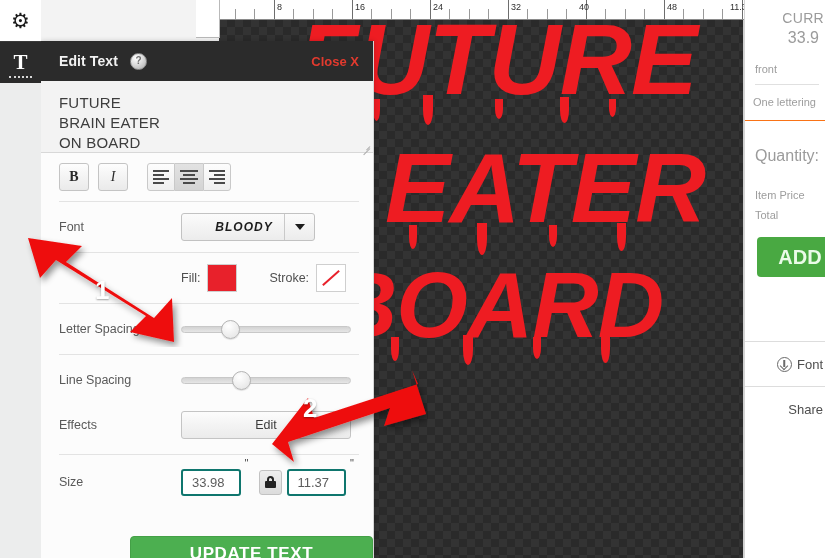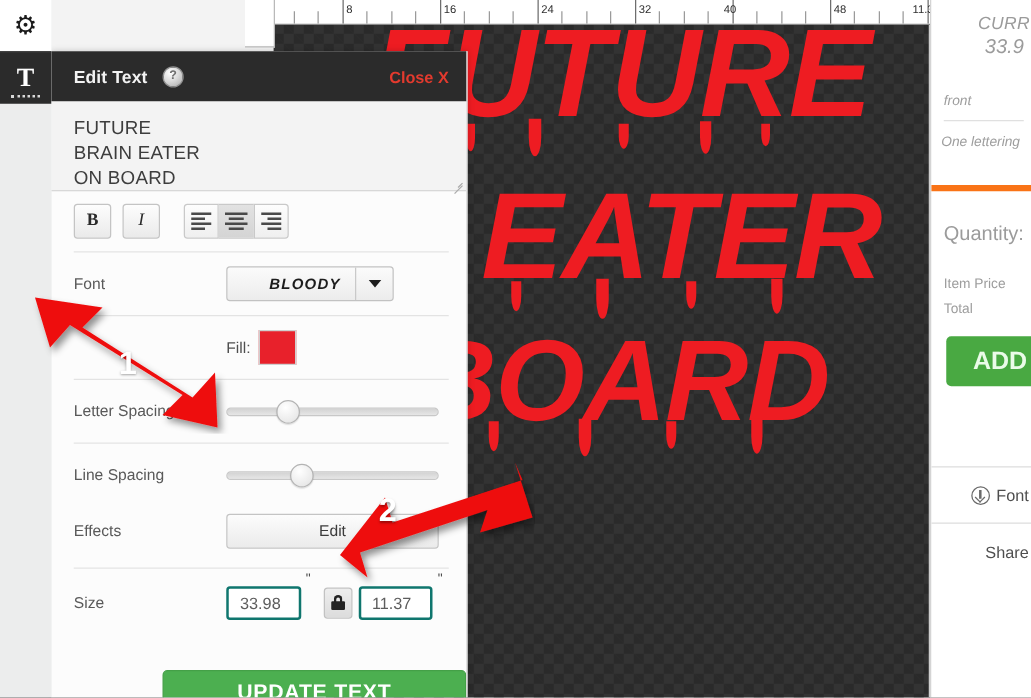--- a/index.html
+++ b/index.html
@@ -131,24 +131,24 @@
   .lock-ico .body{position:absolute;bottom:0;width:11px;height:7px;background:#232323;border-radius:1px;}
   .lock-ico .shackle{position:absolute;top:0;left:2px;width:7px;height:6px;border:2px solid #232323;border-bottom:none;border-radius:4px 4px 0 0;box-sizing:border-box;}
 
   .update-btn{position:absolute;left:89px;bottom:-14px;width:243px;height:36px;background:#4caf50;
     border-radius:4px;border:1px solid #44a047;color:#fff;font-size:17px;font-weight:700;letter-spacing:.6px;
     display:flex;align-items:center;justify-content:center;box-sizing:border-box;}
 
   
   .right-panel{position:absolute;right:0;top:0;width:80px;height:558px;background:#fff;
     border-left:1px solid #d4d4d4;z-index:20;overflow:hidden;}
-  .rp-card{border-bottom:5px solid #f97316;padding:10px 0 28px 0;font-style:italic;}
+  .rp-card{border-bottom:1px solid #f97316;padding:10px 0 12px 0;}
   .rp-title{font-size:14px;color:#9b9b9b;text-align:right;padding-right:1px;letter-spacing:.3px;white-space:nowrap;}
   .rp-size{font-size:16px;color:#9b9b9b;text-align:right;padding-right:6px;margin-top:3px;white-space:nowrap;}
-  .rp-small{font-size:11px;color:#9d9d9d;padding-left:10px;margin-top:28px;}
+  .rp-small{font-size:11px;color:#9d9d9d;padding-left:10px;margin-top:16px;}
   .rp-hr{height:1px;background:#e0e0e0;margin:9px 6px 0 10px;}
   .rp-desc{font-size:11px;color:#9d9d9d;padding-left:8px;margin-top:11px;white-space:nowrap;}
   .rp-qty{font-size:16px;color:#9b9b9b;padding-left:10px;white-space:nowrap;}
   .rp-line{font-size:11px;color:#9d9d9d;padding-left:10px;margin-top:24px;}
   .add-btn{margin:16px 0 0 12px;width:86px;height:40px;background:#49a942;border-radius:4px;
     color:#eafbe8;font-size:20px;font-weight:700;display:flex;align-items:center;justify-content:center;box-sizing:border-box;}
   .rp-action{height:44px;border-top:1px solid #dddddd;display:flex;align-items:center;justify-content:flex-end;
     padding-right:2px;font-size:13px;color:#4e4e4e;}
   .dl-ico{width:15px;height:15px;border:1.5px solid #6a6a6a;border-radius:50%;position:relative;margin-right:5px;box-sizing:border-box;}
   .dl-ico:before{content:"";position:absolute;left:50%;top:2px;width:1.5px;height:7px;background:#6a6a6a;transform:translateX(-50%);}
@@ -297,20 +297,24 @@
       </div>
 
       <div class="divider"></div>
 
       <div class="row" style="height:50px;">
         <div class="row-label"></div>
         <div style="display:flex;align-items:center;">
           <span class="inline-lbl">Fill:</span>
           <div class="swatch"></div>
         </div>
+        <div style="display:flex;align-items:center;margin-left:32px;">
+          <span class="inline-lbl">Stroke:</span>
+          <div class="stroke-box"></div>
+        </div>
       </div>
 
       <div class="divider"></div>
 
       <div class="row" style="height:50px;">
         <div class="row-label">Letter Spacing</div>
         <div class="slider">
           <div class="slider-track"></div>
           <div class="slider-knob" id="ls-knob" style="left: calc(29% - 9px);"></div>
         </div>

